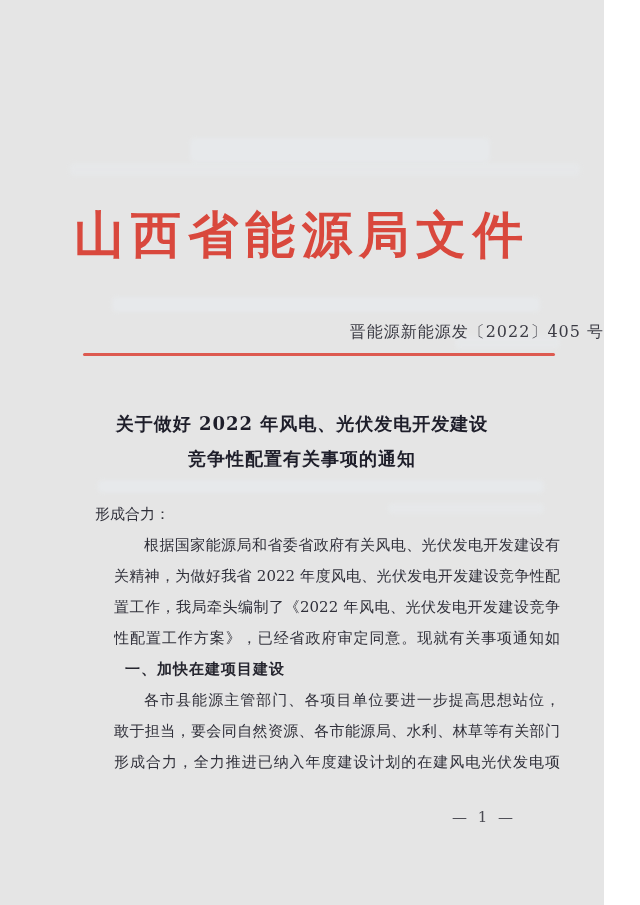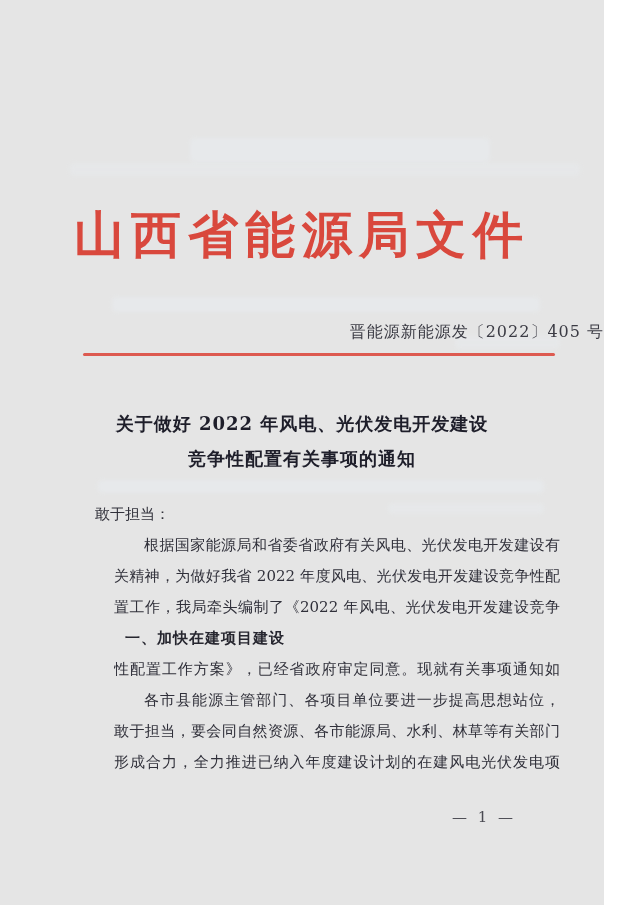--- a/index.html
+++ b/index.html
@@ -131,28 +131,28 @@
   <div class="doc-number">晋能源新能源发〔2022〕405 号</div>
 
   <div class="red-rule"></div>
 
   <div class="doc-title">
     <div>关于做好 2022 年风电、光伏发电开发建设</div>
     <div>竞争性配置有关事项的通知</div>
   </div>
 
   <div class="body-block">
-    <div class="bline">敢于担当：</div>
+    <div class="bline">形成合力：</div>
 
     <div class="bline jf ind">根据国家能源局和省委省政府有关风电、光伏发电开发建设有</div>
     <div class="bline jf">关精神，为做好我省 2022 年度风电、光伏发电开发建设竞争性配</div>
     <div class="bline jf">置工作，我局牵头编制了《2022 年风电、光伏发电开发建设竞争</div>
+    <div class="bline jf">性配置工作方案》，已经省政府审定同意。现就有关事项通知如下：</div>
+
     <div class="bline sect ind">一、加快在建项目建设</div>
-
-    <div class="bline jf">性配置工作方案》，已经省政府审定同意。现就有关事项通知如下：</div>
 
     <div class="bline jf ind">各市县能源主管部门、各项目单位要进一步提高思想站位，</div>
     <div class="bline jf">敢于担当，要会同自然资源、各市能源局、水利、林草等有关部门</div>
     <div class="bline jf">形成合力，全力推进已纳入年度建设计划的在建风电光伏发电项</div>
   </div>
 
   <div class="page-number">— 1 —</div>
 
 </div>
 

